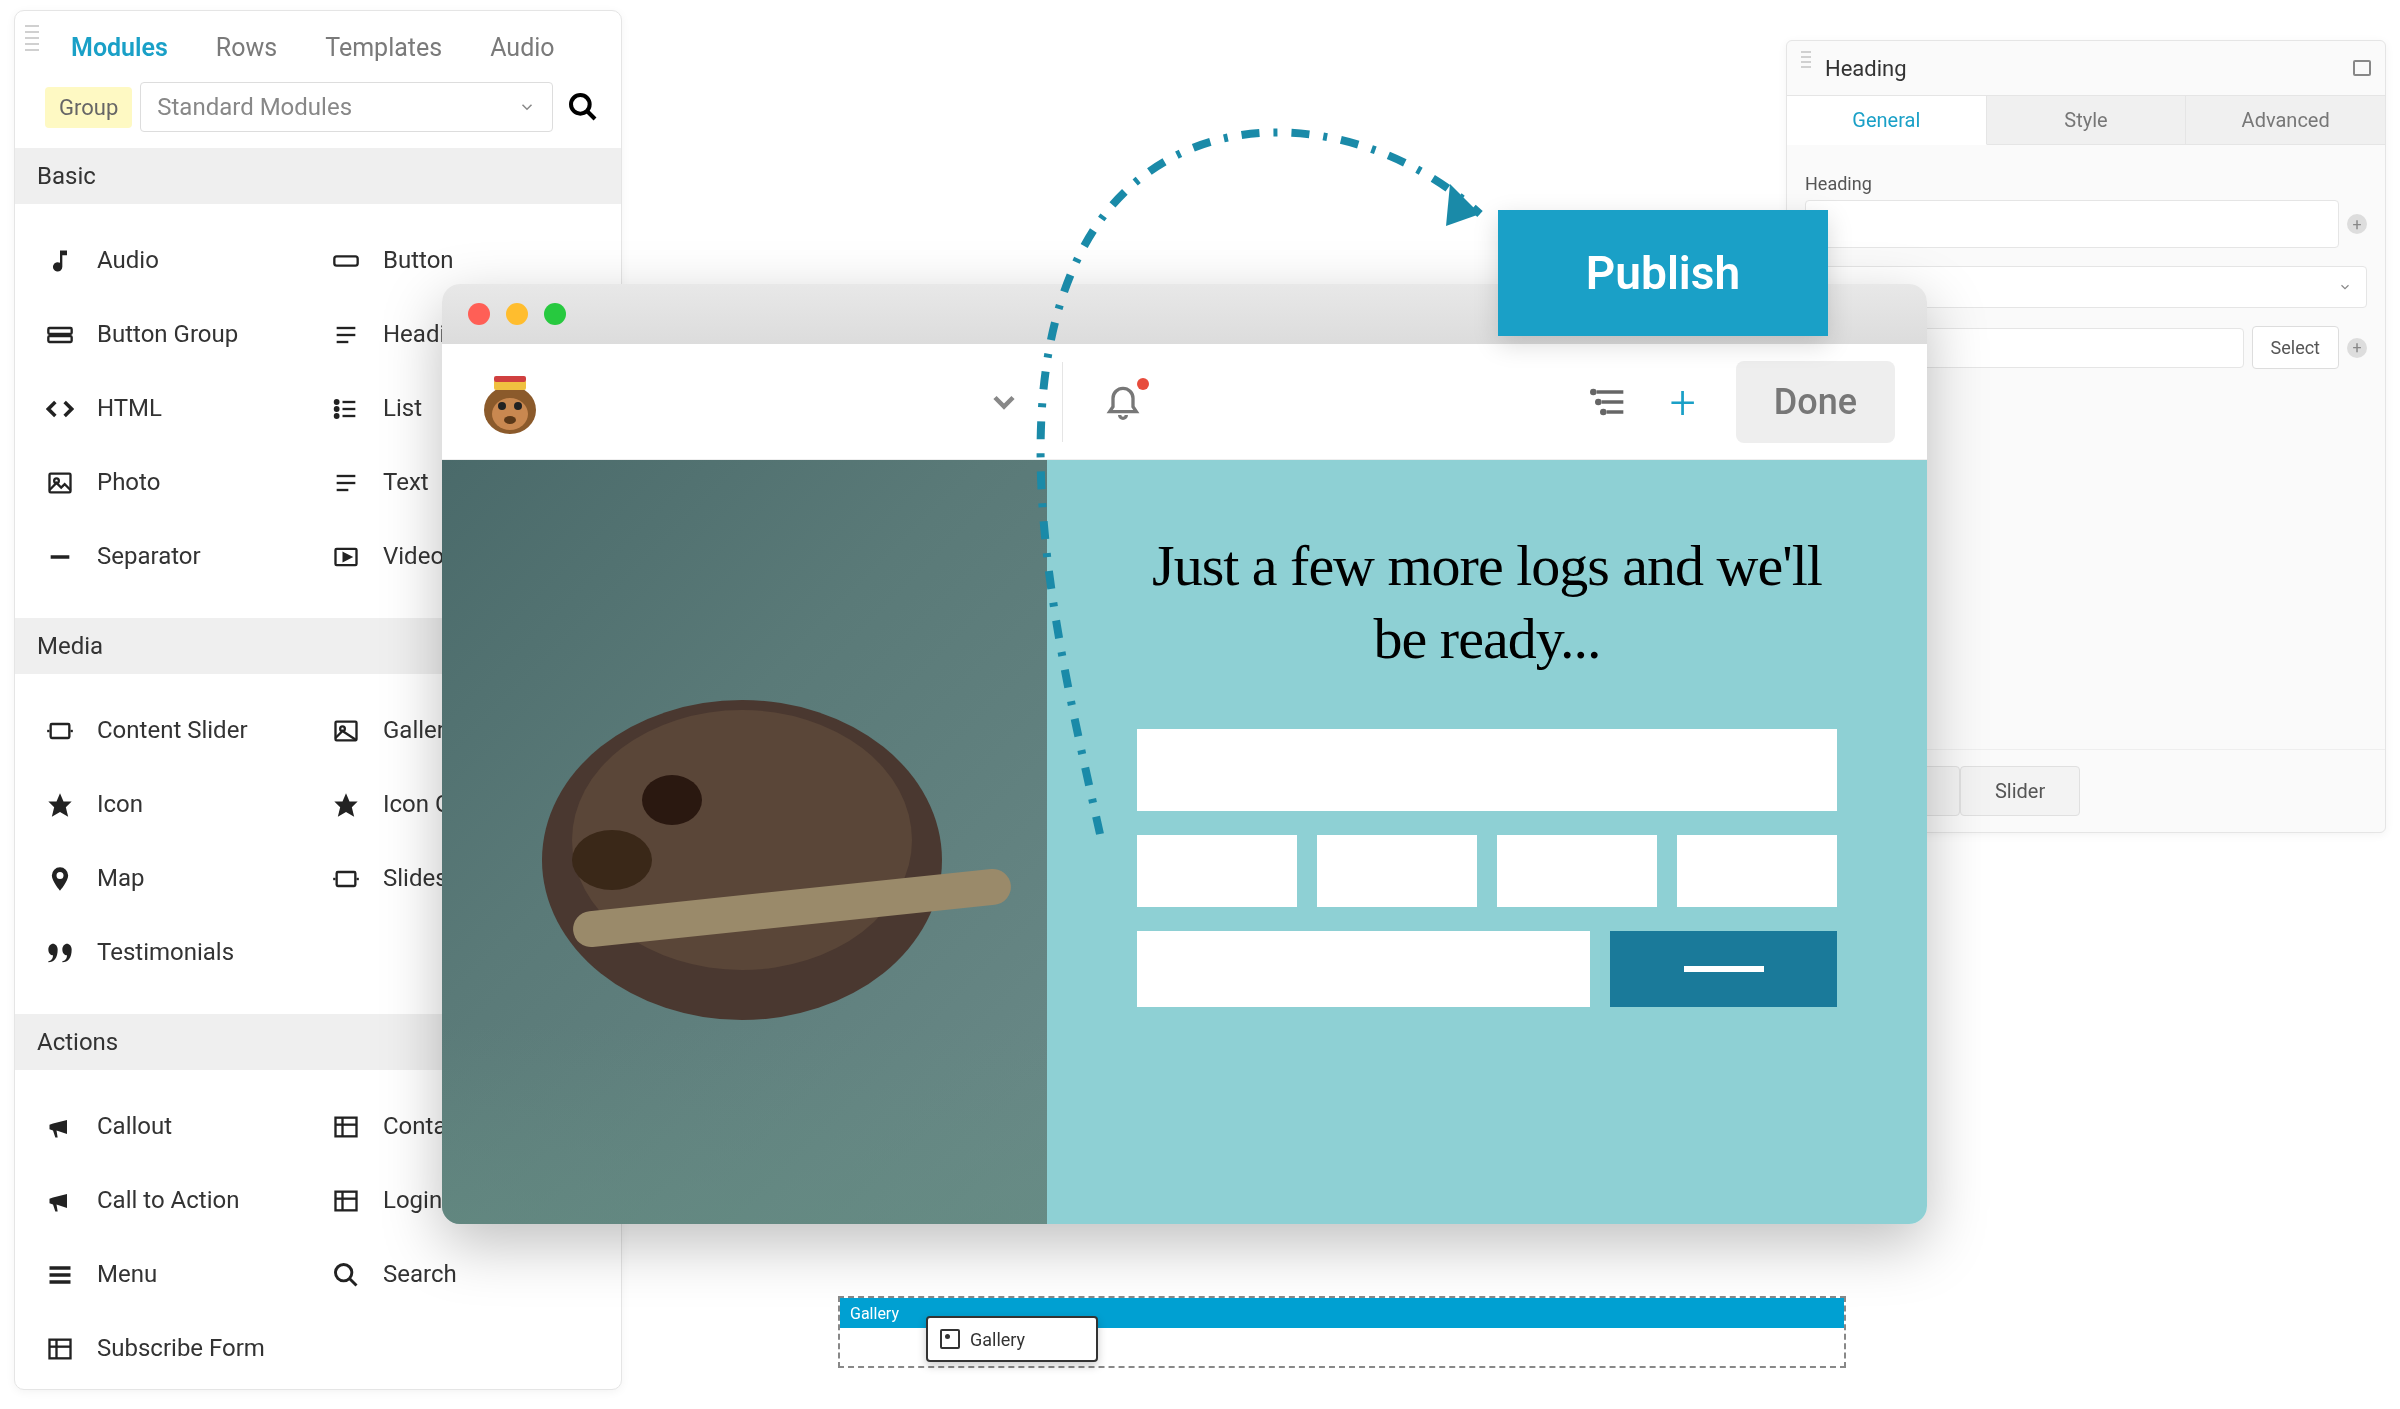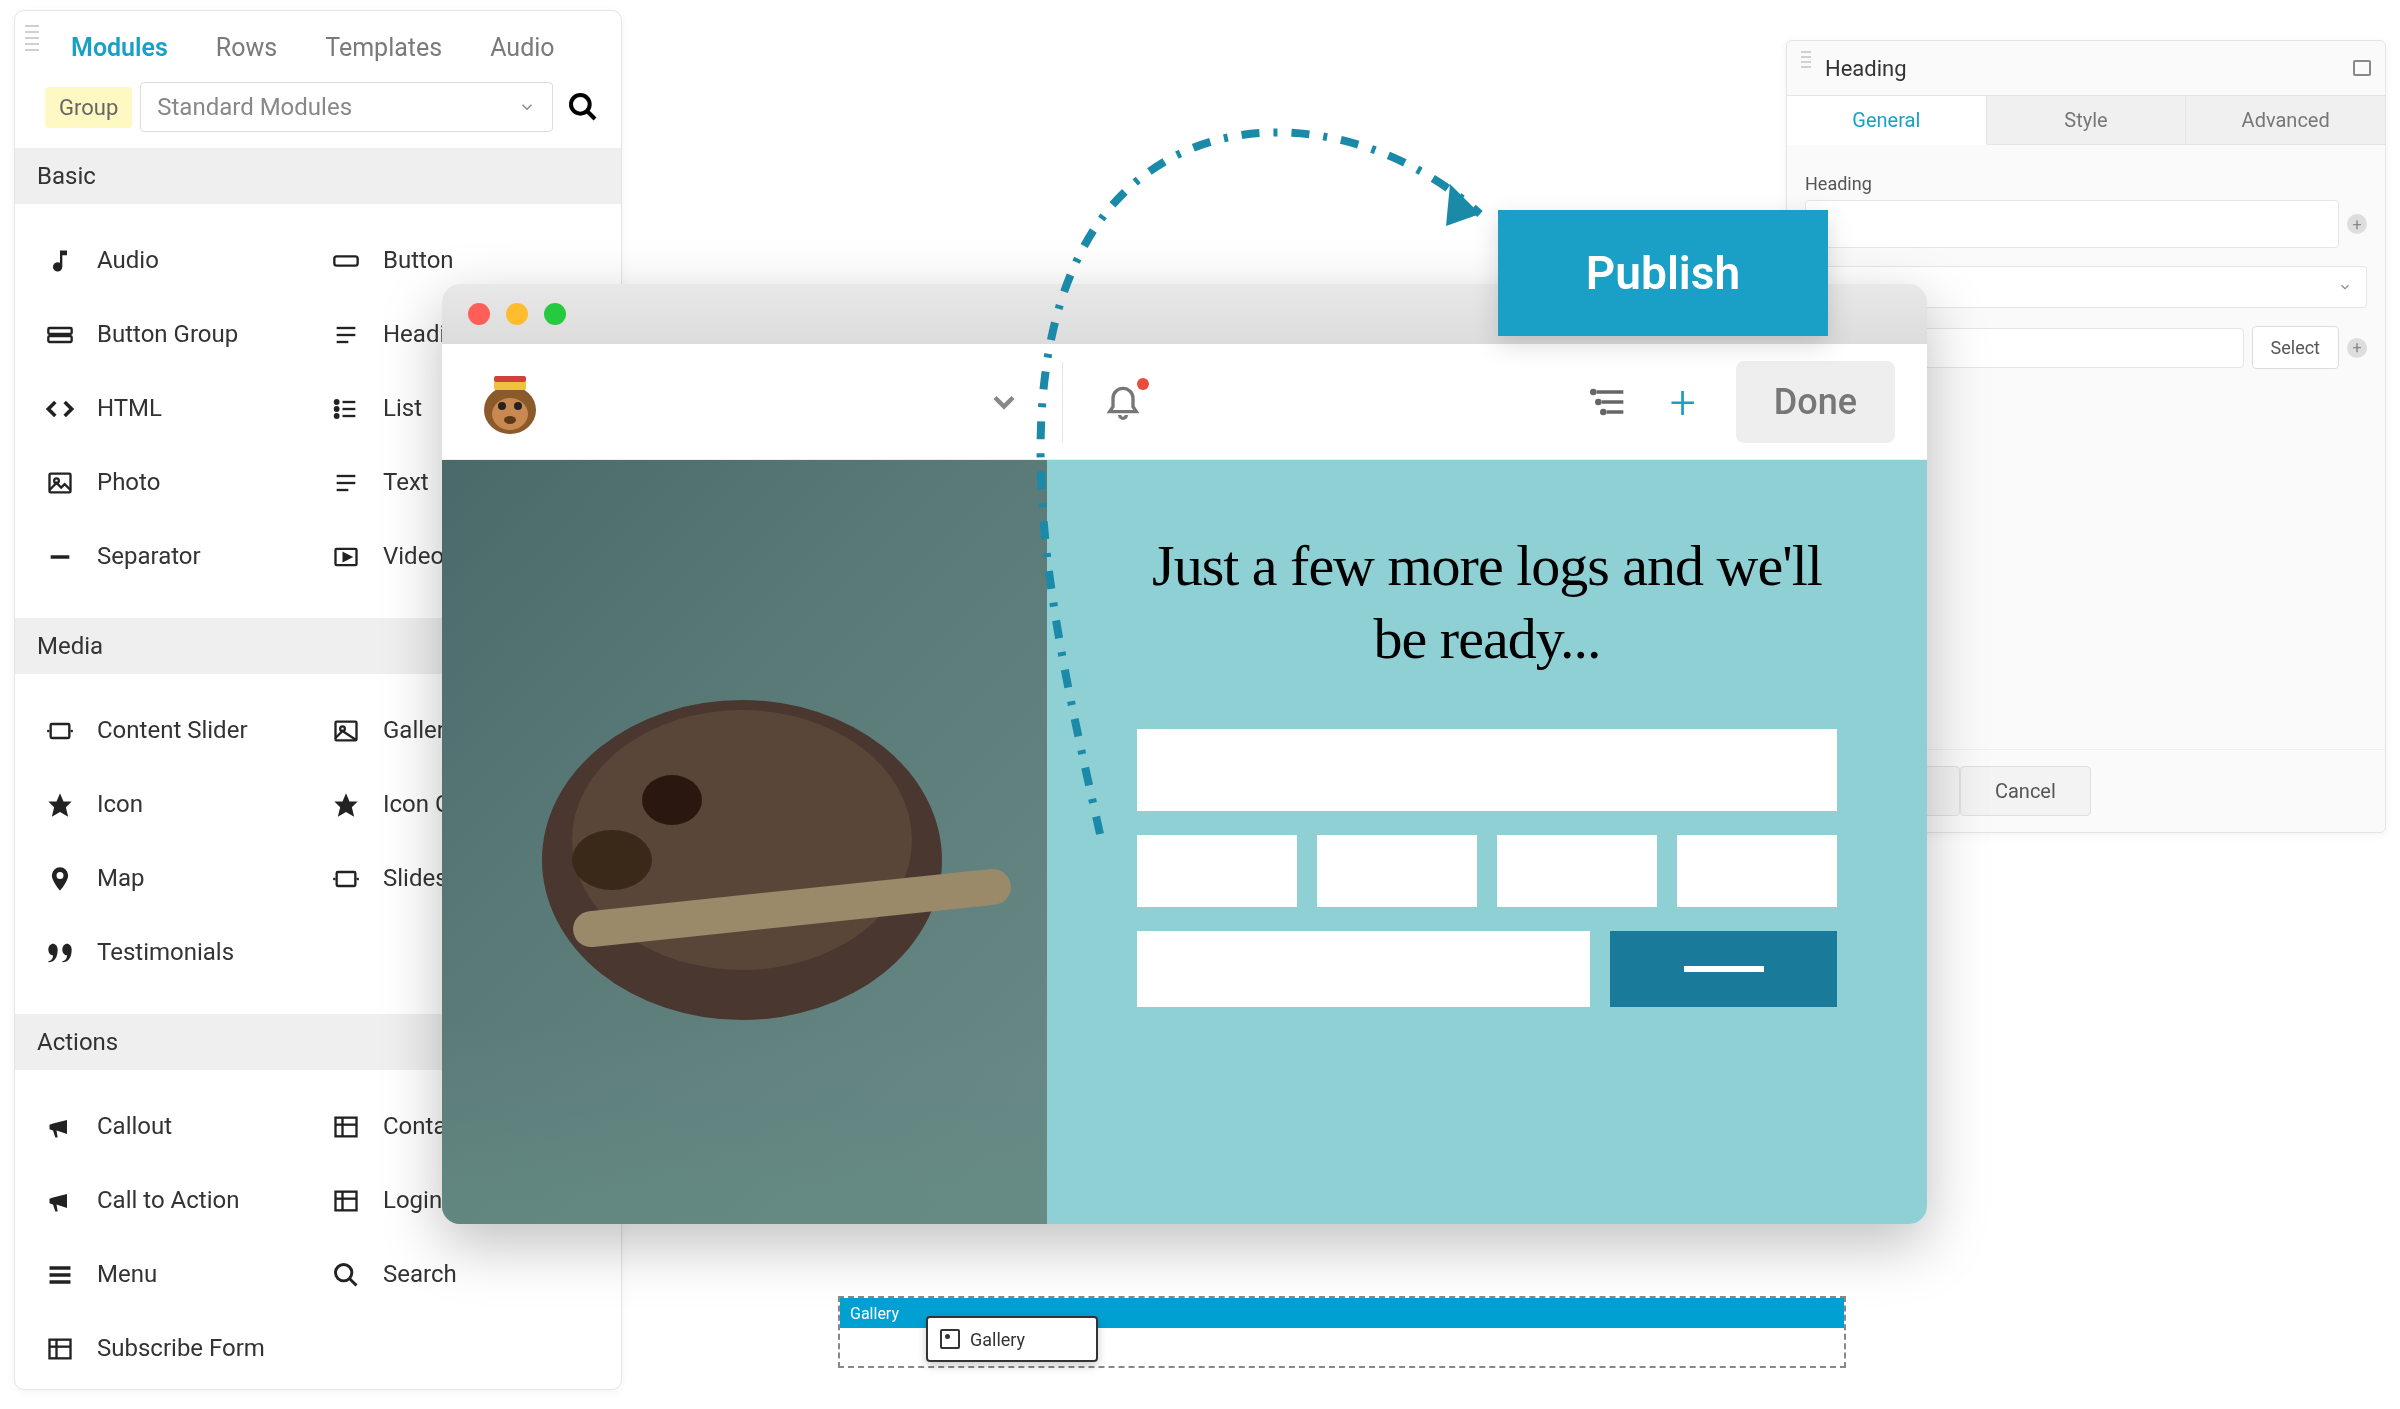--- a/index.html
+++ b/index.html
@@ -398,21 +398,21 @@
       <div class="select-btn">Select</div>
       <div class="plus-dot">+</div>
     </div>
     <div class="nofollow">
       <div class="checkbox"></div>
       <span>No Follow</span>
     </div>
   </div>
   <div class="right-footer">
     <div class="footer-btn">Save As...</div>
-    <div class="footer-btn">Cancel</div>
+    <div class="footer-btn">Slider</div>
   </div>
 </div>
 
 <div class="browser">
   <div class="browser-chrome">
     <div class="dot red"></div>
     <div class="dot yellow"></div>
     <div class="dot green"></div>
   </div>
   <div class="toolbar">

